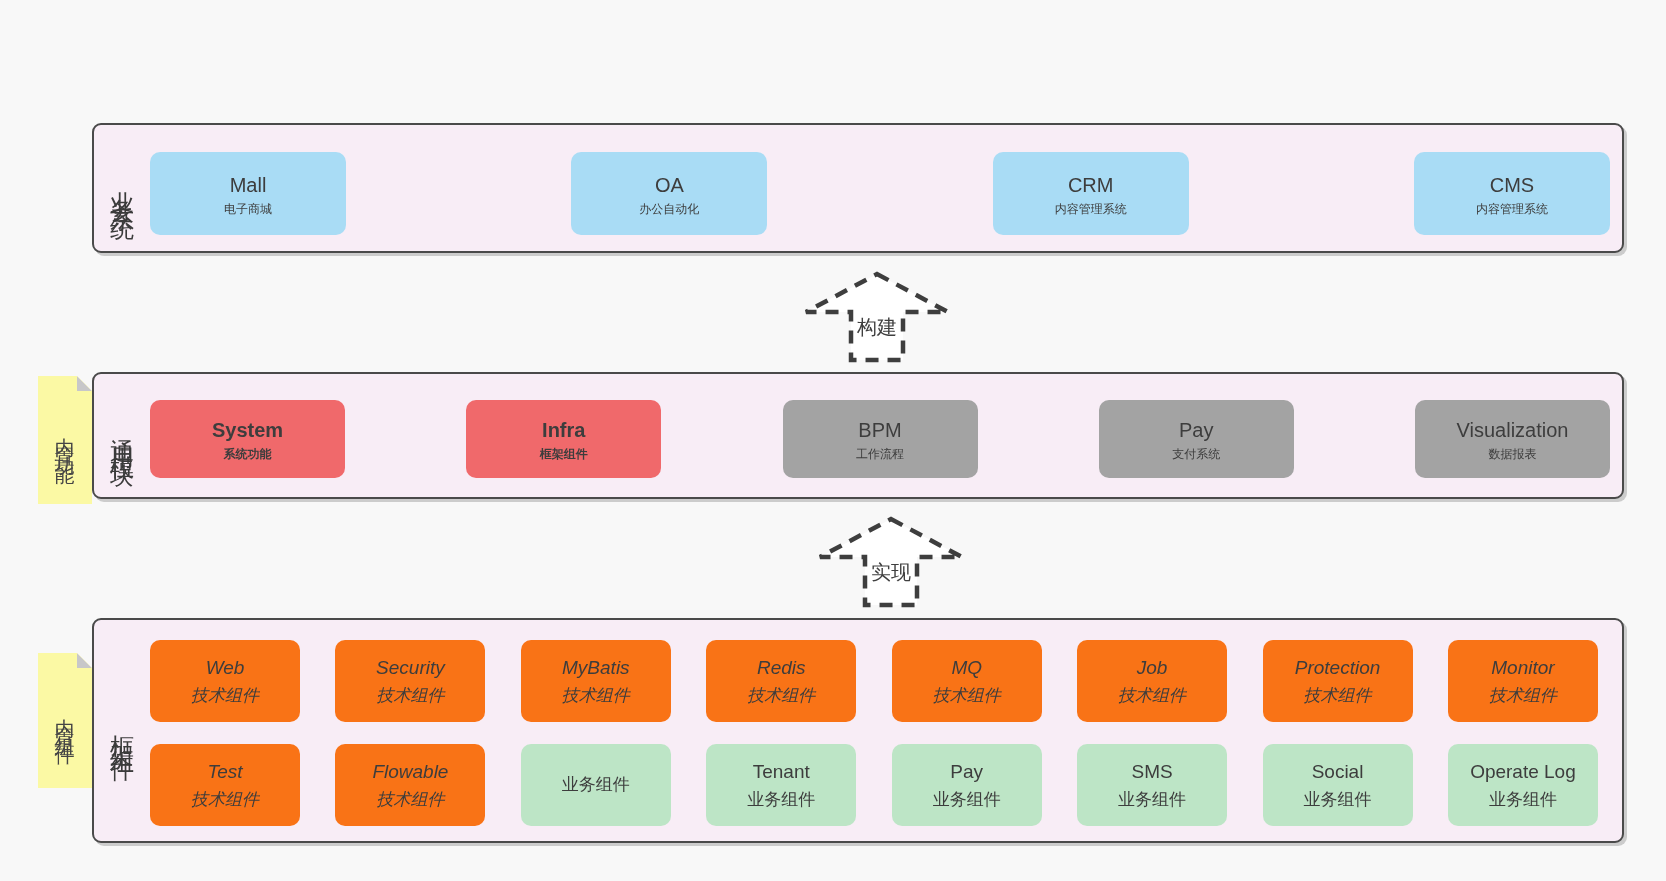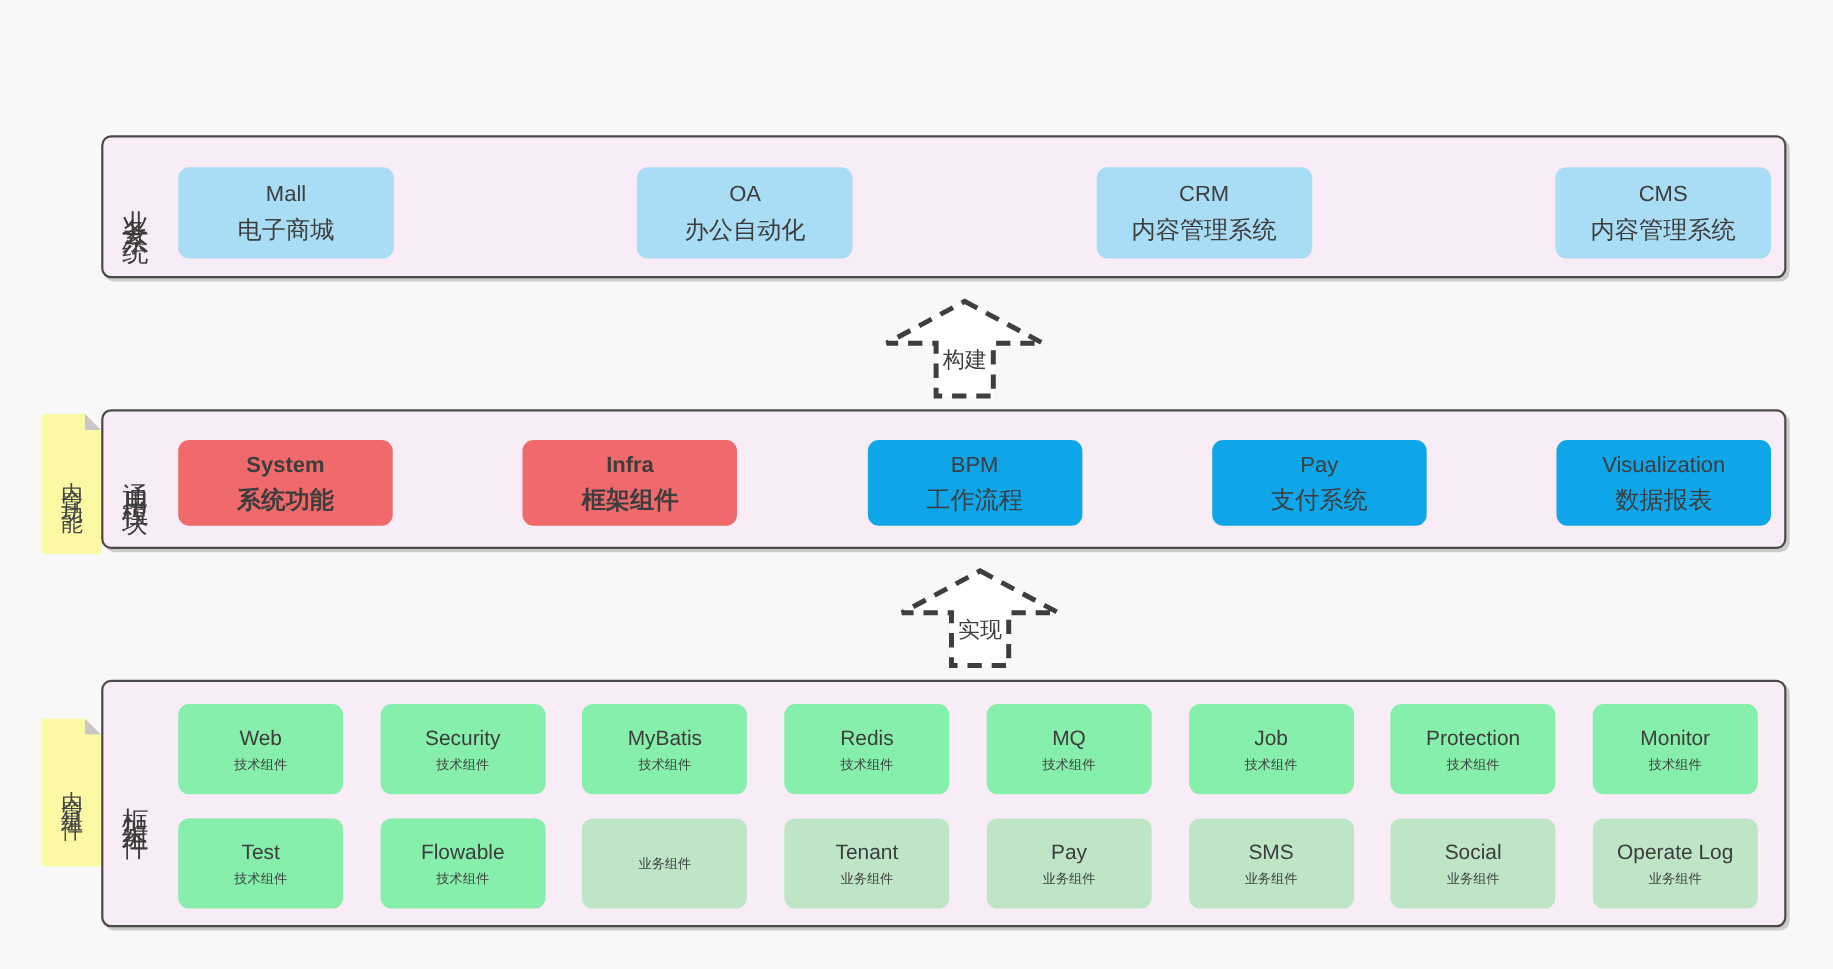--- a/index.html
+++ b/index.html
@@ -22,33 +22,33 @@
     writing-mode:vertical-rl;text-orientation:upright;
     font-size:24px;letter-spacing:8px;color:#3b3b3b;line-height:1;
   }
   .band-row{
     position:absolute;left:56px;right:12px;
     display:flex;justify-content:space-between;
   }
   .box{
     border-radius:10px;
     display:flex;flex-direction:column;align-items:center;justify-content:center;
-    text-align:center;line-height:1.5;box-sizing:border-box;padding:4px 12px;margin-left:12px;
+    text-align:center;line-height:1.5;box-sizing:border-box;padding:4px 12px;
   }
   .box .t{font-size:20px;}
-  .box .s{font-size:22px;}
+  .box .s{font-size:12px;}
   .w196{width:196px;height:83px;}
   .w195{width:195px;height:78px;}
   .w150{width:150px;height:82px;}
   .w150 .t{font-size:19px;}
-  .w150 .s{font-size:12px;}
+  .w150 .s{font-size:17px;}
   .blue{background:#a9dcf5;}
   .red{background:#f0696b;font-weight:bold;}
-  .pink{background:#0ea5e9;}
-  .gdark{background:#86efac;}
+  .pink{background:#a3a3a3;}
+  .gdark{background:#f97316;font-style:italic;}
   .glight{background:#bde5c6;}
   .note{
     position:absolute;left:38px;width:54px;background:#fbf9a4;
     display:flex;align-items:center;justify-content:center;
     writing-mode:vertical-rl;text-orientation:upright;
     font-size:20px;letter-spacing:9px;color:#454545;line-height:1;
     clip-path:polygon(0 0,calc(100% - 15px) 0,100% 15px,100% 100%,0 100%);
     z-index:2;
   }
   .note .fold{

